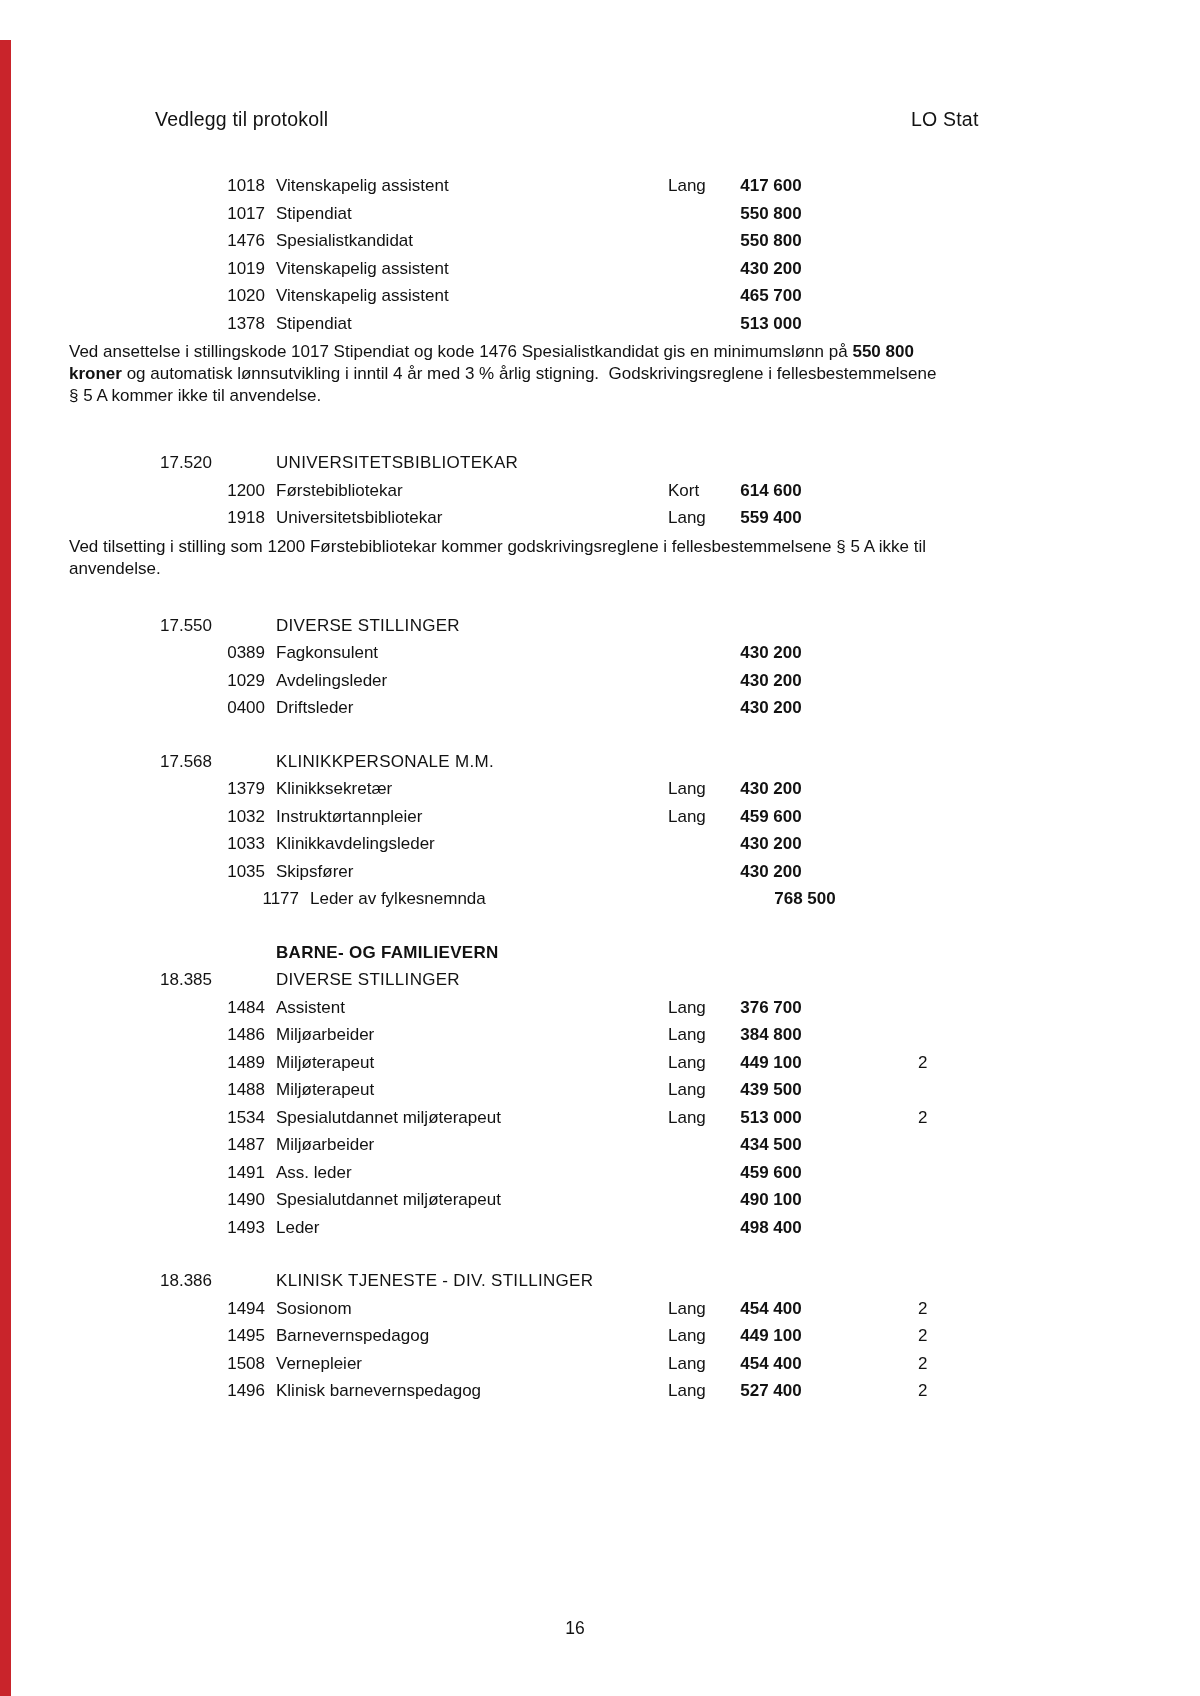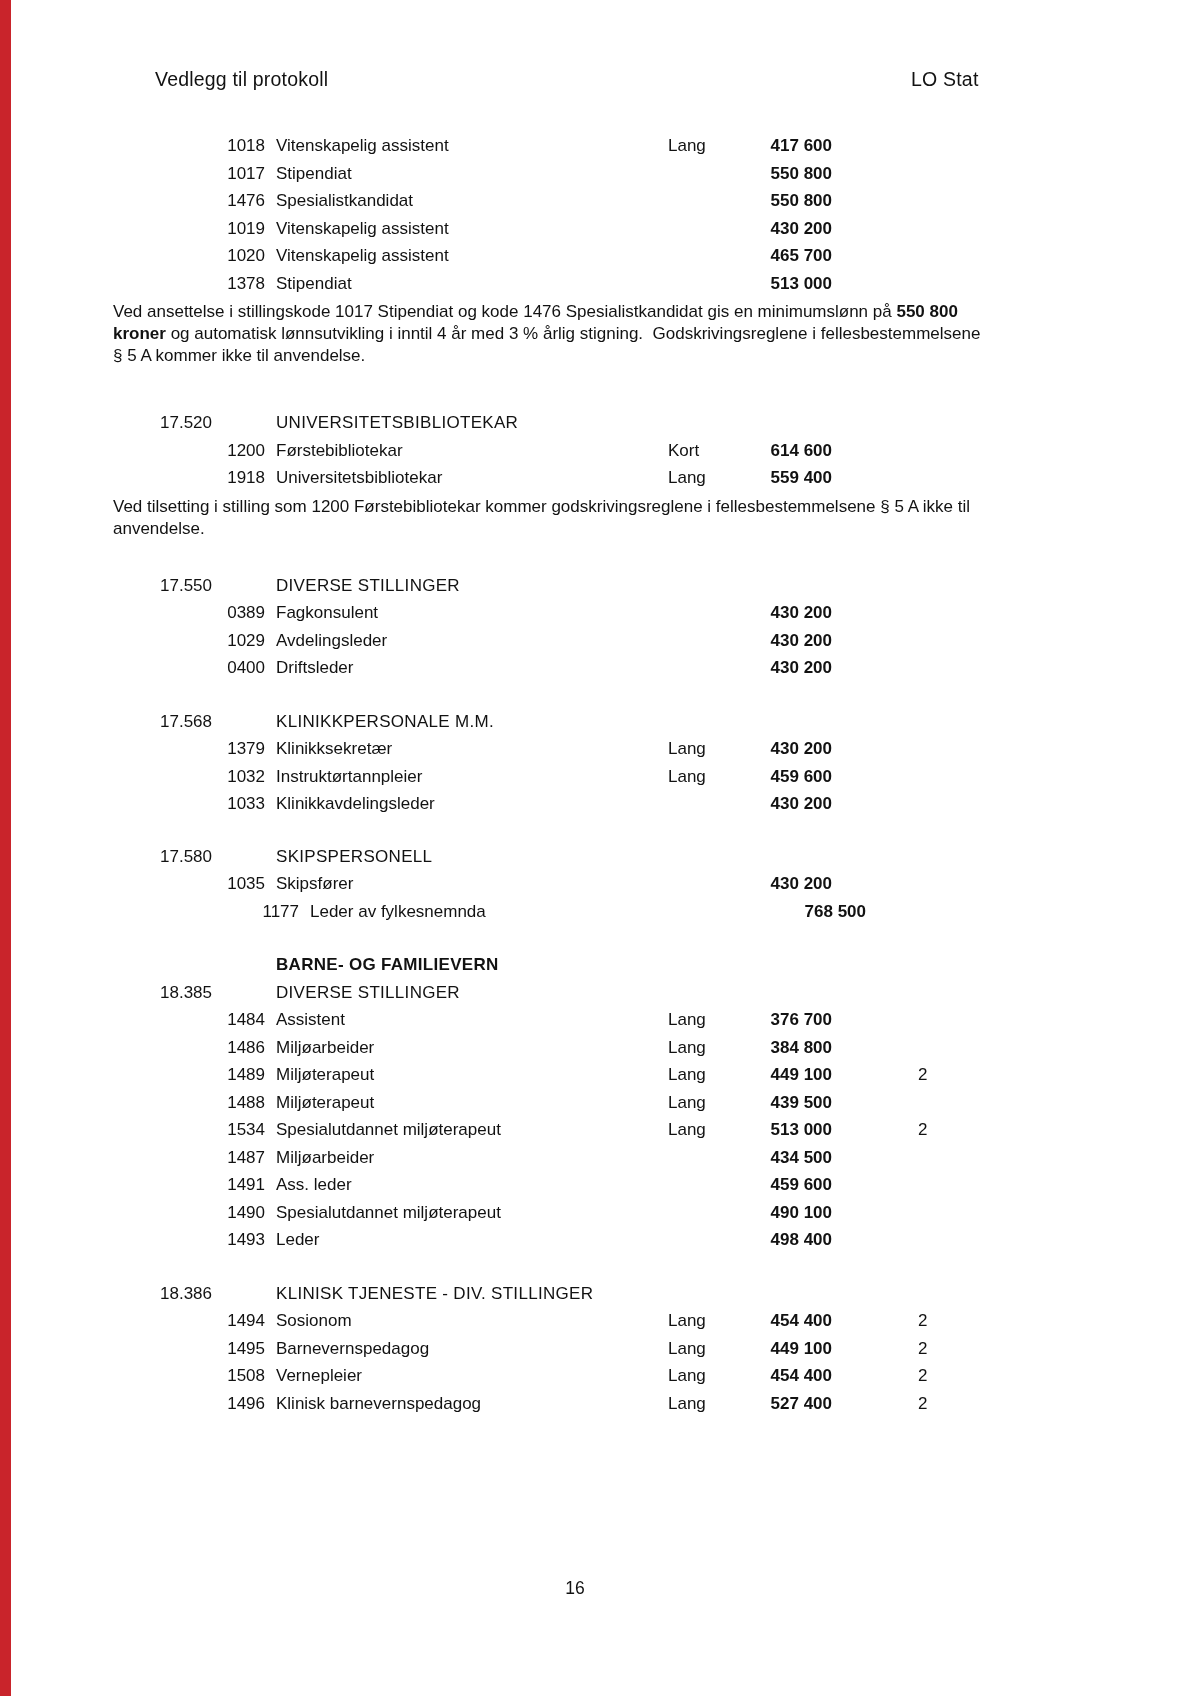--- a/index.html
+++ b/index.html
@@ -5,37 +5,37 @@
   html,body{margin:0;padding:0;}
   body{
     width:1200px;height:1696px;
     background:#ffffff;
     font-family:"Liberation Sans","DejaVu Sans",sans-serif;
     color:#121212;
     position:relative;
     overflow:hidden;
     -webkit-font-smoothing:antialiased;
   }
-  .page{position:absolute;inset:0;background:#fff;}
+  .page{position:absolute;inset:0;background:#fff;margin-top:40px;}
   .red-edge{position:absolute;left:0;top:0;width:11px;height:1696px;background:#c9242b;}
   .hdr{position:absolute;top:68px;font-size:19.5px;letter-spacing:.2px;}
   .hdr-left{left:155px;}
   .hdr-right{left:911px;}
   .content{position:absolute;left:0;top:136px;width:1200px;}
   .row{position:relative;height:27.5px;font-size:17px;}
   .row .code{position:absolute;left:160px;width:105px;text-align:right;}
   .row .title{position:absolute;left:276px;white-space:nowrap;}
   .row .term{position:absolute;left:668px;width:80px;}
-  .row .value{position:absolute;left:710px;width:122px;text-align:right;font-weight:700;}
+  .row .value{position:absolute;left:710px;width:122px;text-align:center;font-weight:700;}
   .row .note{position:absolute;left:918px;width:40px;}
   .sec-code{position:absolute;left:160px;white-space:nowrap;}
   .sec-title{position:absolute;left:276px;white-space:nowrap;letter-spacing:.3px;}
   .dept{position:relative;height:27.5px;font-size:17px;font-weight:700;padding-left:155px;letter-spacing:.3px;white-space:nowrap;}
   .subdept{position:relative;height:27.5px;font-size:17px;font-weight:700;padding-left:276px;letter-spacing:.3px;white-space:nowrap;}
-  .para{position:relative;padding-left:113px;width:870px;font-size:17px;line-height:22px;}
+  .para{position:relative;padding-left:69px;width:870px;font-size:17px;line-height:22px;}
   .pline{white-space:nowrap;}
   .para .b{font-weight:700;}
   .pagenum{position:absolute;left:0;top:1578px;width:1150px;text-align:center;font-size:17.5px;}
 </style>
 </head>
 <body>
 
 <div class="page">
   <div class="red-edge"></div>
   <div class="hdr hdr-left">Vedlegg til protokoll</div>
@@ -138,24 +138,20 @@
           <span class="title">Instruktørtannpleier</span>
           <span class="term">Lang</span>
           <span class="value">459 600</span>
         </div>
         <div class="row">
           <span class="code">1033</span>
           <span class="title">Klinikkavdelingsleder</span>
           <span class="value">430 200</span>
         </div>
       </div>
-      <div class="row" style="margin-top: 25px;">
-        <span class="sec-code">17.580</span>
-        <span class="sec-title">SKIPSPERSONELL</span>
-      </div>
       <div style="margin-top: 0px;">
         <div class="row">
           <span class="code">1035</span>
           <span class="title">Skipsfører</span>
           <span class="value">430 200</span>
         </div>
       </div>
       <div style="margin-top: 0px; padding-left: 34px;">
         <div class="row">
           <span class="code">1177</span>

